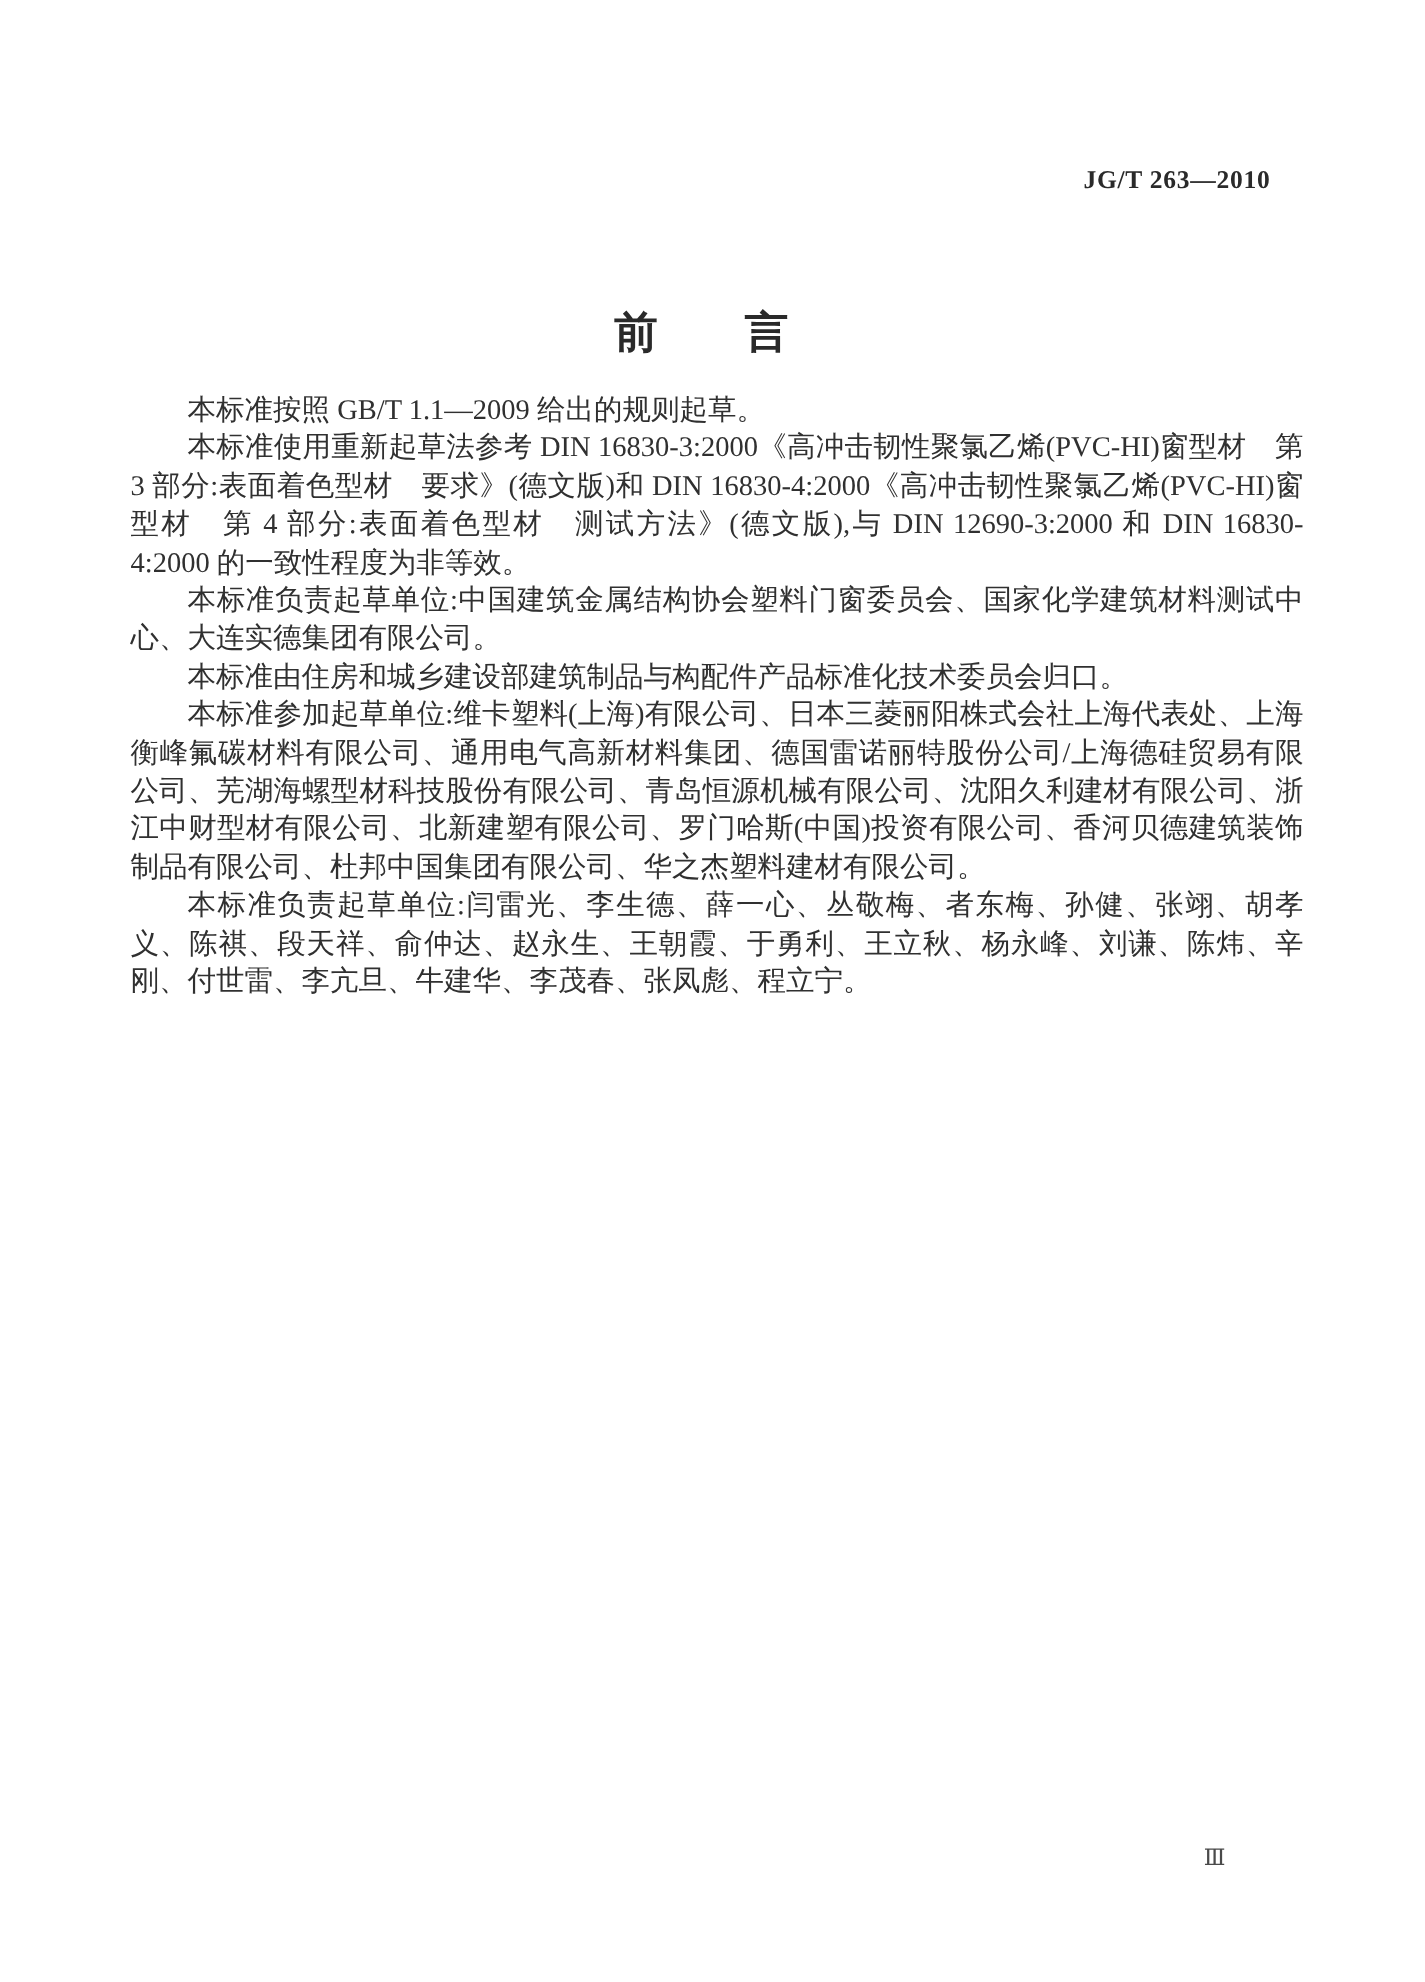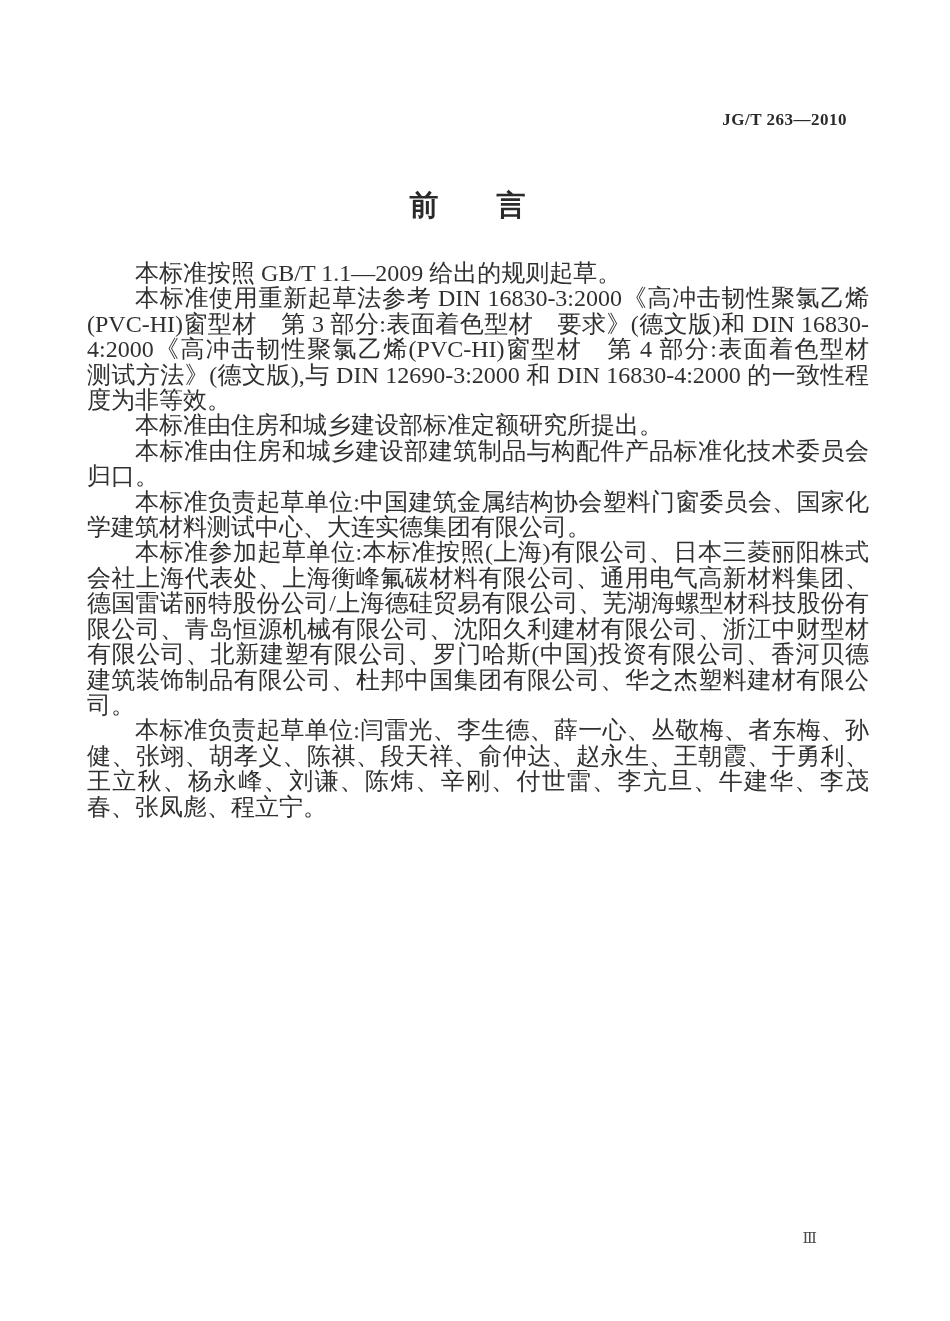--- a/index.html
+++ b/index.html
@@ -23,33 +23,33 @@
     font-size: 17px;
     font-weight: bold;
     letter-spacing: 0.5px;
     color: #2a2a2a;
   }
   .doc-title {
     position: absolute;
     top: 186px;
     left: 0;
     right: 0;
-    margin: 0;
+    margin: 16px;
     text-align: center;
     font-size: 29px;
     font-weight: bold;
     color: #2a2a2a;
     white-space: pre;
   }
   .doc-body {
     position: absolute;
     top: 261px;
     left: 87px;
     width: 782px;
-    font-size: 24px;
+    font-size: 19px;
     line-height: 25.4px;
     text-align: justify;
     color: #303030;
   }
   .doc-body p {
     margin: 0;
     text-indent: 2em;
   }
   .page-number {
     position: absolute;
@@ -64,22 +64,21 @@
 
 <div class="page">
 
   <div class="doc-header">JG/T 263—2010</div>
 
   <h1 class="doc-title">前　　言</h1>
 
   <div class="doc-body">
     <p>本标准按照 GB/T 1.1—2009 给出的规则起草。</p>
     <p>本标准使用重新起草法参考 DIN 16830-3:2000《高冲击韧性聚氯乙烯(PVC-HI)窗型材　第 3 部分:表面着色型材　要求》(德文版)和 DIN 16830-4:2000《高冲击韧性聚氯乙烯(PVC-HI)窗型材　第 4 部分:表面着色型材　测试方法》(德文版),与 DIN 12690-3:2000 和 DIN 16830-4:2000 的一致性程度为非等效。</p>
-    <p>本标准由住房和城乡建设部标准定额研究所提出。</p>
+    <p>本标准负责起草单位:中国建筑金属结构协会塑料门窗委员会、国家化学建筑材料测试中心、大连实德集团有限公司。</p>
     <p>本标准由住房和城乡建设部建筑制品与构配件产品标准化技术委员会归口。</p>
-    <p>本标准负责起草单位:中国建筑金属结构协会塑料门窗委员会、国家化学建筑材料测试中心、大连实德集团有限公司。</p>
-    <p>本标准参加起草单位:本标准按照(上海)有限公司、日本三菱丽阳株式会社上海代表处、上海衡峰氟碳材料有限公司、通用电气高新材料集团、德国雷诺丽特股份公司/上海德硅贸易有限公司、芜湖海螺型材科技股份有限公司、青岛恒源机械有限公司、沈阳久利建材有限公司、浙江中财型材有限公司、北新建塑有限公司、罗门哈斯(中国)投资有限公司、香河贝德建筑装饰制品有限公司、杜邦中国集团有限公司、华之杰塑料建材有限公司。</p>
+    <p>本标准参加起草单位:维卡塑料(上海)有限公司、日本三菱丽阳株式会社上海代表处、上海衡峰氟碳材料有限公司、通用电气高新材料集团、德国雷诺丽特股份公司/上海德硅贸易有限公司、芜湖海螺型材科技股份有限公司、青岛恒源机械有限公司、沈阳久利建材有限公司、浙江中财型材有限公司、北新建塑有限公司、罗门哈斯(中国)投资有限公司、香河贝德建筑装饰制品有限公司、杜邦中国集团有限公司、华之杰塑料建材有限公司。</p>
     <p>本标准负责起草单位:闫雷光、李生德、薛一心、丛敬梅、者东梅、孙健、张翊、胡孝义、陈祺、段天祥、俞仲达、赵永生、王朝霞、于勇利、王立秋、杨永峰、刘谦、陈炜、辛刚、付世雷、李亢旦、牛建华、李茂春、张凤彪、程立宁。</p>
   </div>
 
   <div class="page-number">Ⅲ</div>
 
 </div>
 
 </body></html>

